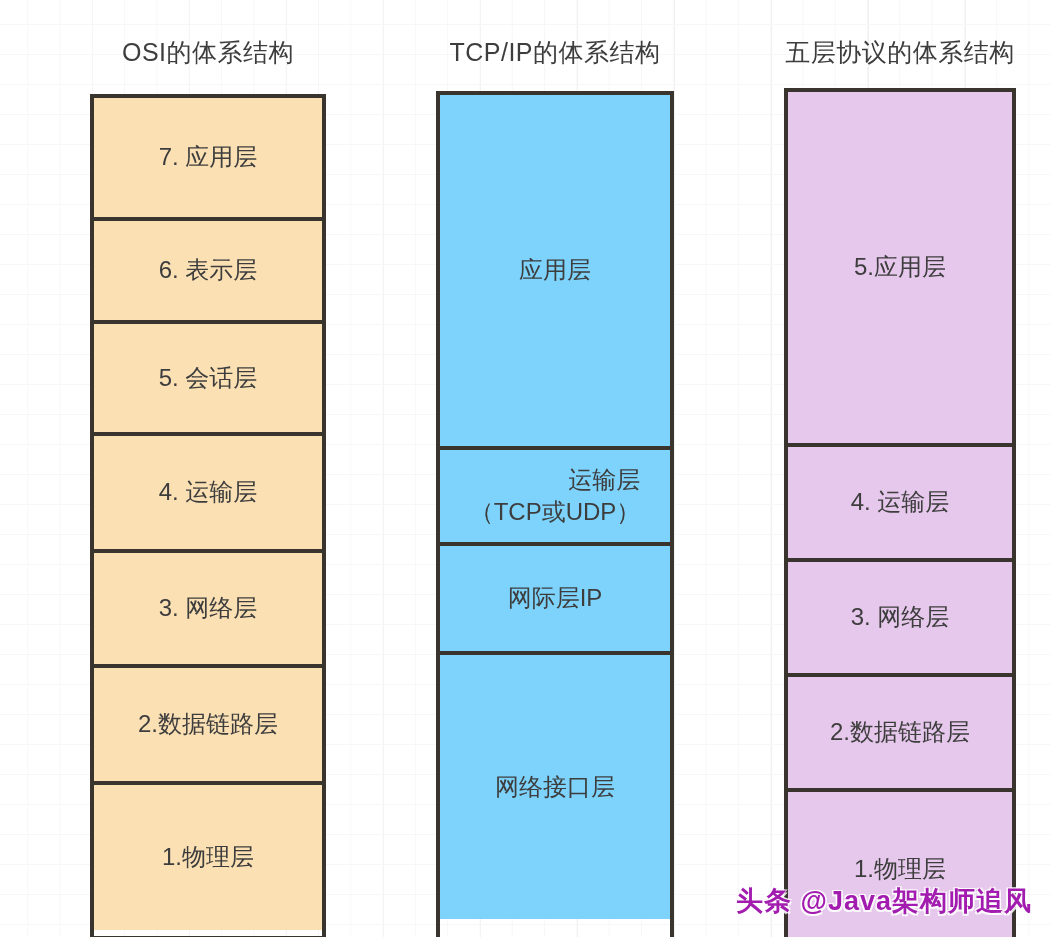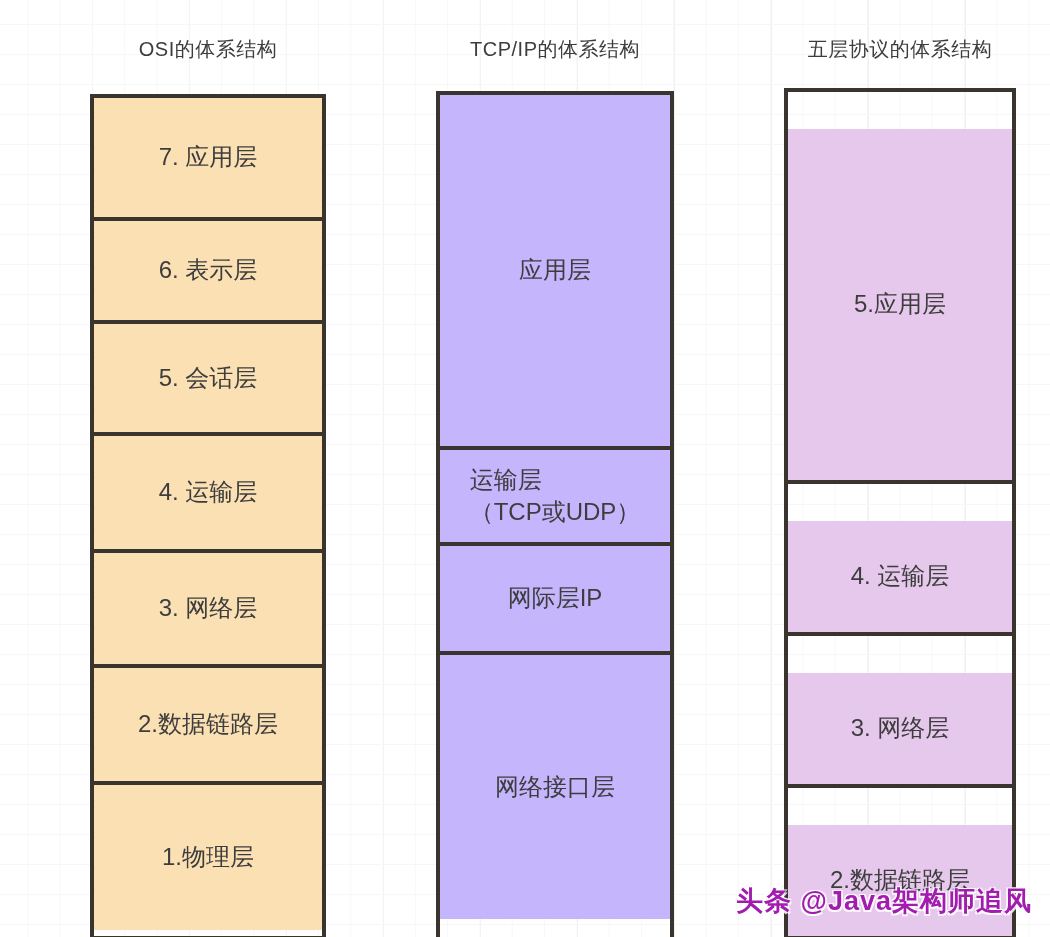--- a/index.html
+++ b/index.html
@@ -38,60 +38,60 @@
 
   .column {
     position: absolute;
   }
   .col-title {
     position: absolute;
     top: 0;
     left: 50%;
     transform: translateX(-50%);
     white-space: nowrap;
-    font-size: 20px;
+    font-size: 25px;
     color: #3d3d3d;
     letter-spacing: 0.5px;
   }
   .stack {
     position: absolute;
     left: 0;
     border: 4px solid #3a342e;
     box-sizing: border-box;
   }
   .layer {
     box-sizing: border-box;
     display: flex;
     align-items: center;
     justify-content: center;
-    text-align: left;
+    text-align: right;
     font-size: 24px;
     color: #3d3d3d;
     border-bottom: 4px solid #3a342e;
     line-height: 1.35;
     white-space: pre-line;
   }
   .layer:last-child {
     border-bottom: none;
   }
 
   
   #col-osi { left: 90px; top: 36px; width: 236px; }
   #col-osi .stack { top: 58px; width: 236px; height: 846px; }
   #col-osi .layer { background: #fbe0b4; }
 
   
   #col-tcpip { left: 436px; top: 36px; width: 238px; }
   #col-tcpip .stack { top: 55px; width: 238px; height: 852px; }
-  #col-tcpip .layer { background: #c4b5fd; }
+  #col-tcpip .layer { background: #7dd3fc; }
 
   
   #col-five { left: 784px; top: 36px; width: 232px; }
   #col-five .stack { top: 52px; width: 232px; height: 855px; }
-  #col-five .layer { background: #e6c8ec; margin-top: 37px; }
+  #col-five .layer { background: #e6c8ec; }
 
   .watermark {
     position: absolute;
     right: 18px;
     bottom: 18px;
     font-size: 27px;
     font-weight: bold;
     color: #a21caf;
     white-space: nowrap;
     letter-spacing: 1px;

